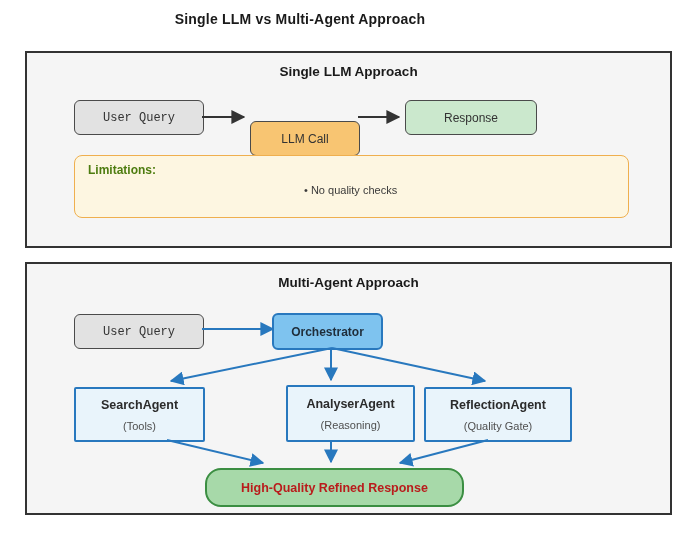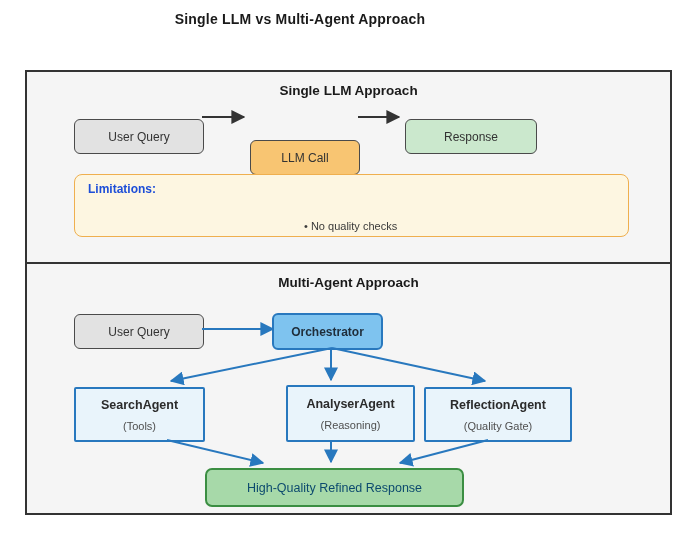--- a/index.html
+++ b/index.html
@@ -11,35 +11,36 @@
   .main-title {
     position:absolute; top:11px; left:0; width:600px;
     text-align:center; font-size:14px; font-weight:bold; color:#1a1a1a;
     letter-spacing:0.2px;
   }
   .panel {
     position:absolute; left:25px; width:647px; box-sizing:border-box;
     background:var(--panel-background,#f5f5f5);
     border:2px solid var(--panel-border,#333333);
   }
-  .panel-1 { top:70px; height:197px; }
+  .panel-1 { top:51px; height:197px; }
   .panel-2 { top:262px; height:253px;padding-left:19px; }
   .panel-title {
     position:absolute; top:11px; left:0; right:0; text-align:center;
     font-size:13.5px; font-weight:bold; color:#1a1a1a;
   }
   .node {
     position:absolute; box-sizing:border-box;
     display:flex; align-items:center; justify-content:center;
     font-size:12px; color:#333;
   }
   .gray-node {
     background:var(--gray-node-fill,#e2e2e2);
     border:1.5px solid var(--gray-node-border,#4a4a4a);
     border-radius:6px;
+    font-family:Liberation Mono, monospace;
   }
   .orange-node {
     background:var(--orange-node-fill,#f8c572);
     border:1.5px solid var(--gray-node-border,#4a4a4a);
     border-radius:6px;
     margin-top:21px;
   }
   .green-node {
     background:var(--green-node-fill,#cbe8cd);
     border:1.5px solid var(--gray-node-border,#4a4a4a);
@@ -53,36 +54,36 @@
   .agent-node {
     background:var(--agent-node-fill,#e9f4fb);
     border:2px solid var(--blue-border,#2878be);
     border-radius:2px; flex-direction:column; gap:8px;justify-content:center;
   }
   .agent-name { font-weight:bold; font-size:12.5px; color:#2b2b2b; }
   .agent-sub  { font-size:11px; color:#4f4f4f; }
   .final-node {
     background:var(--final-node-fill,#a7d9a9);
     border:2px solid var(--final-node-border,#3b8e42);
-    border-radius:7px; font-weight:normal; font-size:12.5px; color:#0c4a6e;
+    border-radius:16px; font-weight:bold; font-size:12.5px; color:#b91c1c;
   }
   .limitations {
     position:absolute; left:47px; top:102px; width:555px; height:63px;
     box-sizing:border-box;
     background:var(--limitations-fill,#fdf6e1);
     border:1.5px solid var(--limitations-border,#efaf4e);
     border-radius:8px;
   }
   .lim-title {
     position:absolute; left:13px; top:7px;
-    font-size:12px; font-weight:bold; color:#1d4ed8;
+    font-size:12px; font-weight:bold; color:#4d7c0f;
   }
   .lim-col { position:absolute; top:27px; }
   .lim-col-1 { left:16px; }
-  .lim-col-2 { left:229px;margin-top:17px; }
+  .lim-col-2 { left:229px; }
   .lim-item { font-size:11px; color:#3a3a3a; line-height:14px; white-space:nowrap; }
   .lim-item::before { content:"• "; }
   .edges {
     position:absolute; left:0; top:0; width:692px; height:533px;
     pointer-events:none; z-index:5;
   }
   .edge-black { stroke:var(--black-arrow,#333333); stroke-width:2; fill:none; }
   .edge-blue  { stroke:var(--blue-border,#2878be);  stroke-width:2; fill:none; }
   .mk-black { fill:var(--black-arrow,#333333); }
   .mk-blue  { fill:var(--blue-border,#2878be); }

